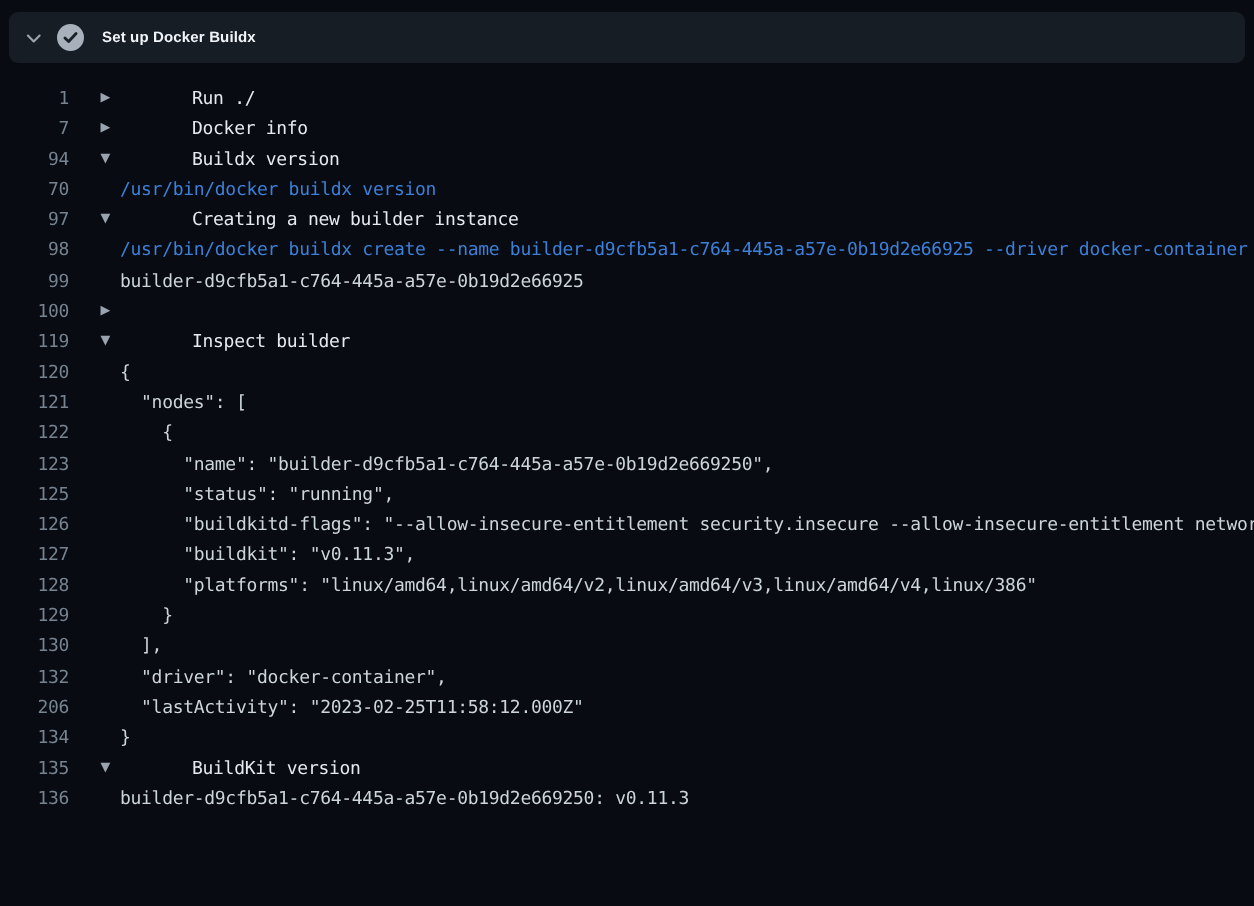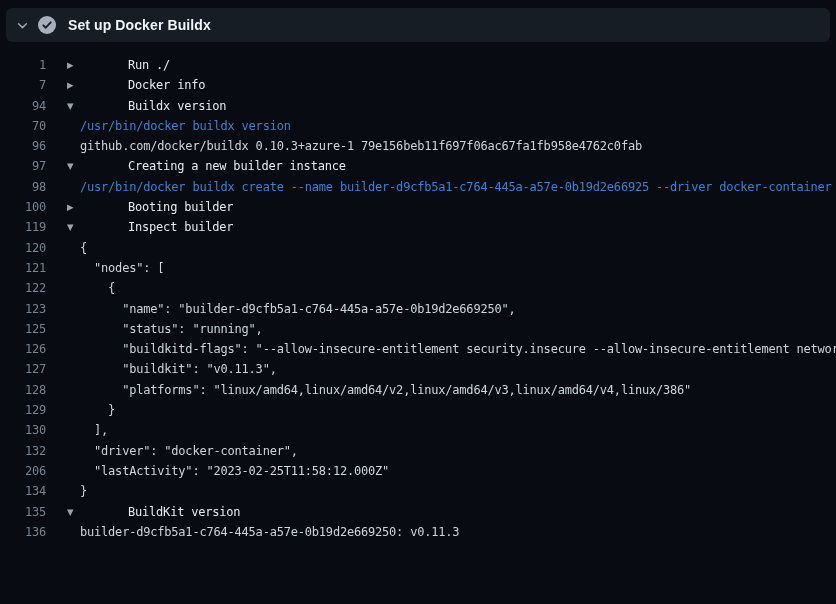--- a/index.html
+++ b/index.html
@@ -24,21 +24,21 @@
     position:absolute;top:8px;left:6px;right:6px;height:34px;
     background:var(--header-bg);border-radius:6px;
     display:flex;align-items:center;padding-left:10px;box-sizing:border-box;
     cursor:pointer;
   }
   .chev{width:13px;height:14px;display:flex;align-items:center;justify-content:center;flex:none;}
   .check{width:18px;height:18px;margin-left:9px;flex:none;display:flex;align-items:center;}
   .step-title{
     margin-left:12px;
     font-family:"Liberation Sans","DejaVu Sans",sans-serif;
-    font-size:14px;font-weight:600;color:var(--header-title);
+    font-size:10px;font-weight:600;color:var(--header-title);
     letter-spacing:.1px;white-space:nowrap;
   }
   .log{position:absolute;top:55px;left:0;width:100%;}
   .row{
     display:flex;height:20.3px;line-height:20.3px;
     font-size:12px;letter-spacing:-0.2px;white-space:pre;
   }
   .num{
     width:46px;flex:none;text-align:right;color:var(--line-number);
     text-decoration:none;display:block;
@@ -84,39 +84,38 @@
     <div class="row group">
     <a class="num" href="#">94</a>
     <span class="marker">▼</span>
     <span class="text">Buildx version</span>
   </div>
     <div class="row command">
     <a class="num" href="#">70</a>
     <span class="marker"></span>
     <span class="text">/usr/bin/docker buildx version</span>
   </div>
-    <div class="row output">
-    <a class="num" href="#">96</a>
-    <span class="marker"></span>
-    <span class="text">github.com/docker/buildx 0.10.3+azure-1 79e156beb11f697f06ac67fa1fb958e4762c0fab</span>
-  </div>
     <div class="row group">
     <a class="num" href="#">97</a>
     <span class="marker">▼</span>
     <span class="text">Creating a new builder instance</span>
   </div>
     <div class="row command">
     <a class="num" href="#">98</a>
     <span class="marker"></span>
     <span class="text">/usr/bin/docker buildx create --name builder-d9cfb5a1-c764-445a-a57e-0b19d2e66925 --driver docker-container</span>
   </div>
+    <div class="row output">
+    <a class="num" href="#">99</a>
+    <span class="marker"></span>
+    <span class="text">builder-d9cfb5a1-c764-445a-a57e-0b19d2e66925</span>
+  </div>
     <div class="row group">
     <a class="num" href="#">100</a>
     <span class="marker">▶</span>
-    <span class="text">Booting builder</span>
   </div>
     <div class="row group">
     <a class="num" href="#">119</a>
     <span class="marker">▼</span>
     <span class="text">Inspect builder</span>
   </div>
     <div class="row output">
     <a class="num" href="#">120</a>
     <span class="marker"></span>
     <span class="text">{</span>

